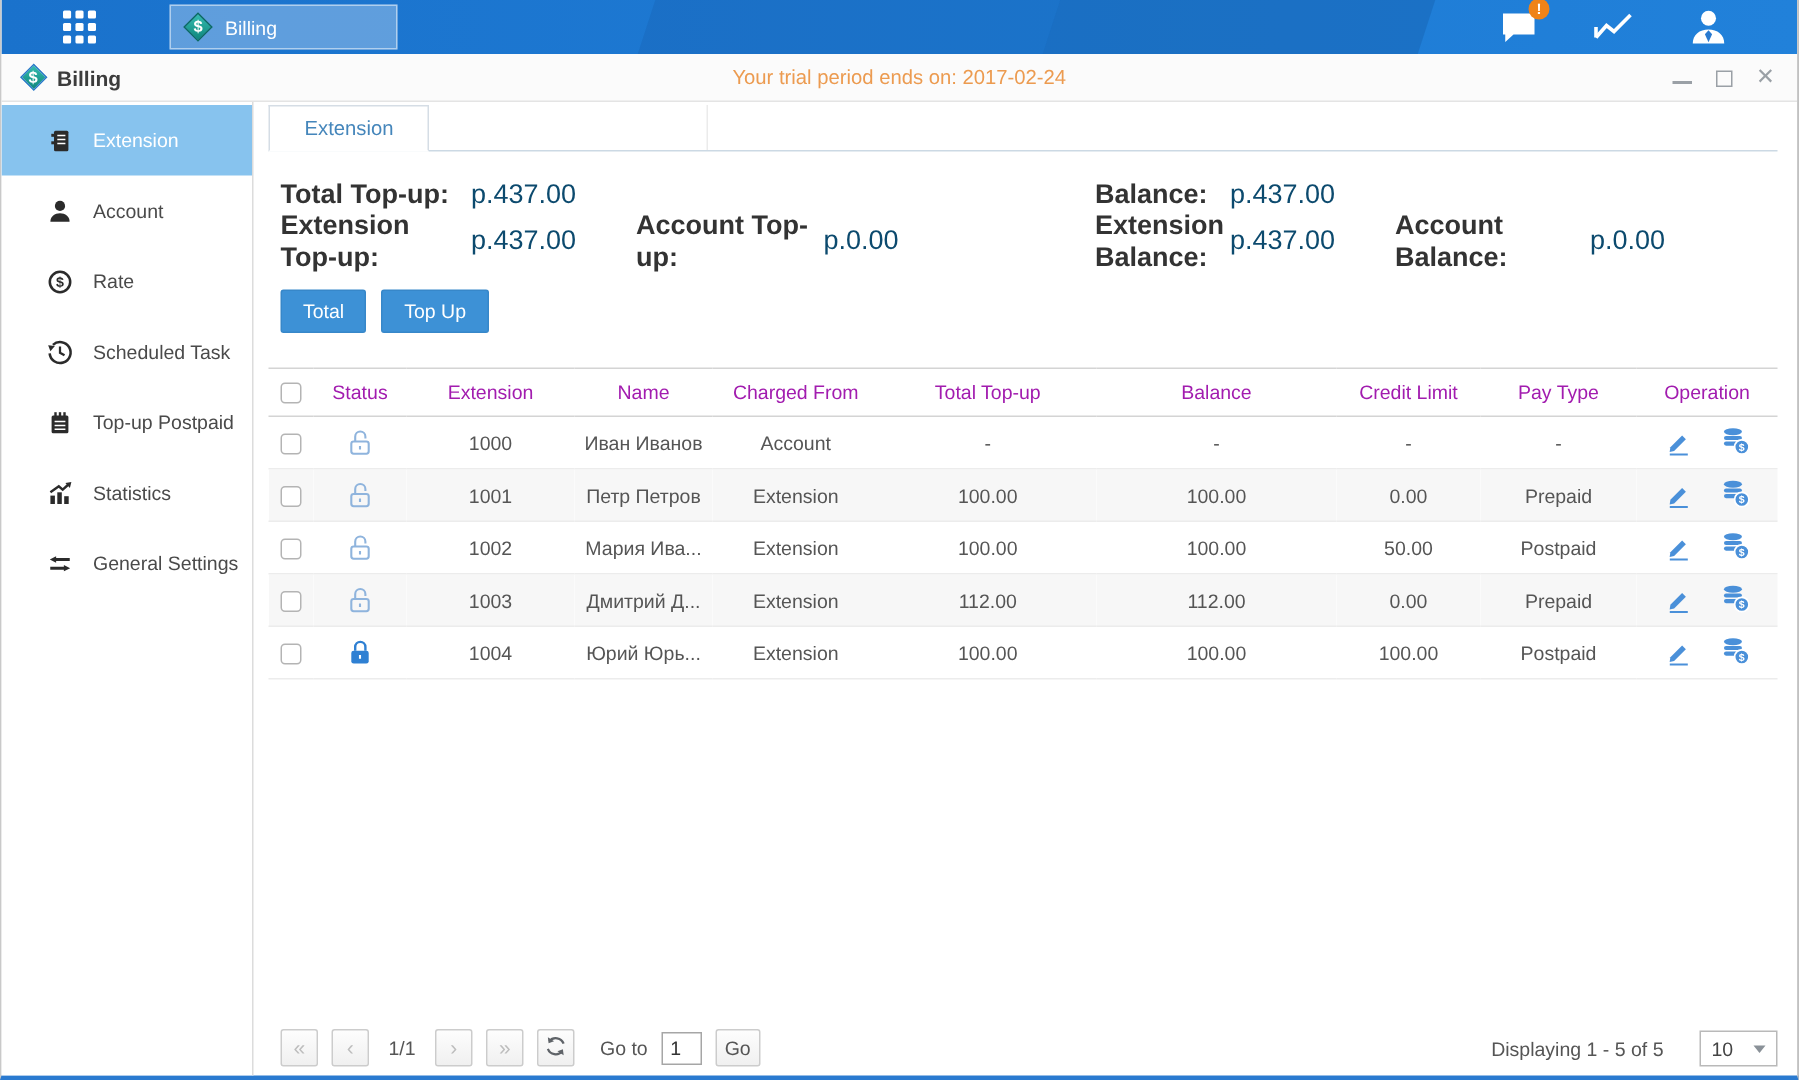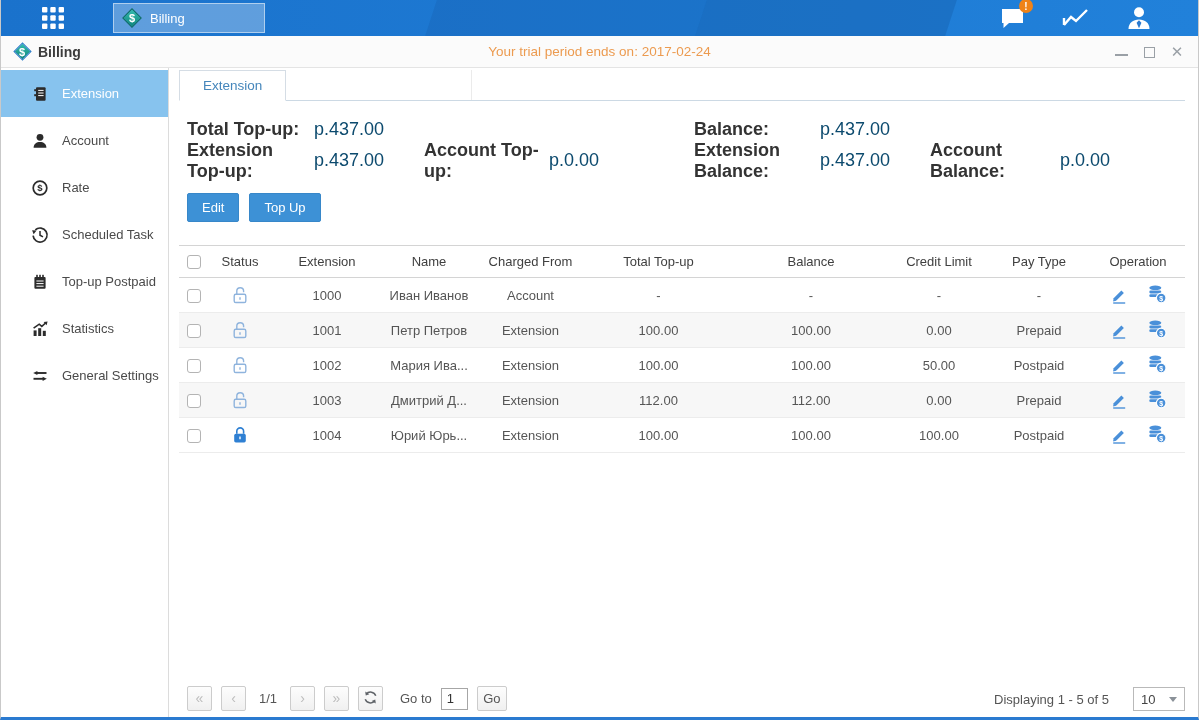--- a/index.html
+++ b/index.html
@@ -68,28 +68,28 @@
          color: #4586bb; font-size: 13.5px; position: relative; z-index: 1; cursor: pointer; }
   .tab-ghost { display: inline-block; height: 30px; width: 186px; border-right: 1px solid #ebebeb; vertical-align: top; }
 
   .summary { margin-top: 13px; padding-left: 8px; display: grid;
              grid-template-columns: 127px 110px 125px 145px 126px 110px 130px 1fr;
              grid-auto-rows: 31px; align-items: center; font-size: 18px; }
   .summary .lbl { font-weight: bold; color: #333; }
   .summary .val { color: #0c4a6e; }
   .r1 { grid-row: 1; } .r2 { grid-row: 2; }
   .c1 { grid-column: 1; } .c2 { grid-column: 2; } .c3 { grid-column: 3; } .c4 { grid-column: 4; }
-  .c5 { grid-column: 5; } .c6 { grid-column: 6; } .c7 { grid-column: 7; } .c8 { grid-column: 8; }
+  .c5 { grid-column: 5; margin-left: 36px; } .c6 { grid-column: 6; } .c7 { grid-column: 7; } .c8 { grid-column: 8; }
 
   .actions { margin-top: 17px; padding-left: 8px; display: flex; gap: 10px; }
   .btn-blue { height: 29px; padding: 0 14px; background: #3d91d6; border: 1px solid #3787c9; border-radius: 2px;
               color: #fff; font-size: 13px; font-family: "Liberation Sans", sans-serif; cursor: pointer; }
 
   table.ext { width: 100%; border-collapse: collapse; margin-top: 23px; font-size: 13px; color: #555; table-layout: fixed; }
-  table.ext thead th { height: 32px; font-weight: normal; color: #404040; background: #fff;
+  table.ext thead th { height: 32px; font-weight: normal; color: #a21caf; background: #fff;
                        border-top: 1px solid #d4d4d4; border-bottom: 1px solid #d4d4d4; text-align: center; }
   table.ext tbody td { height: 35px; text-align: center; border-bottom: 1px solid #ececec; overflow: hidden;
                        white-space: nowrap; }
   table.ext tbody tr:nth-child(even) { background: #f7f7f7; }
   .cb { display: inline-block; width: 14px; height: 14px; border: 1px solid #b4b4b4; border-radius: 3px;
         background: #fff; cursor: pointer; vertical-align: middle; }
   .lock { display: inline-flex; width: 20px; height: 20px; vertical-align: middle; }
   .ops span { display: inline-flex; width: 22px; height: 20px; margin: 0 6px; cursor: pointer;
               align-items: center; justify-content: center; }
 
@@ -279,21 +279,21 @@
         <span class="val r2 c2">p.437.00</span>
         <span class="lbl r2 c3">Account Top-up:</span>
         <span class="val r2 c4">p.0.00</span>
         <span class="lbl r2 c5">Extension Balance:</span>
         <span class="val r2 c6">p.437.00</span>
         <span class="lbl r2 c7">Account Balance:</span>
         <span class="val r2 c8">p.0.00</span>
       </div>
 
       <div class="actions">
-        <button class="btn-blue">Edit</button>
+        <button class="btn-blue">Total</button>
         <button class="btn-blue">Top Up</button>
       </div>
 
       <table class="ext">
         <colgroup>
           <col style="width:30px">
             <col style="width:62px">
             <col style="width:112px">
             <col style="width:92px">
           <col style="width:111px">

